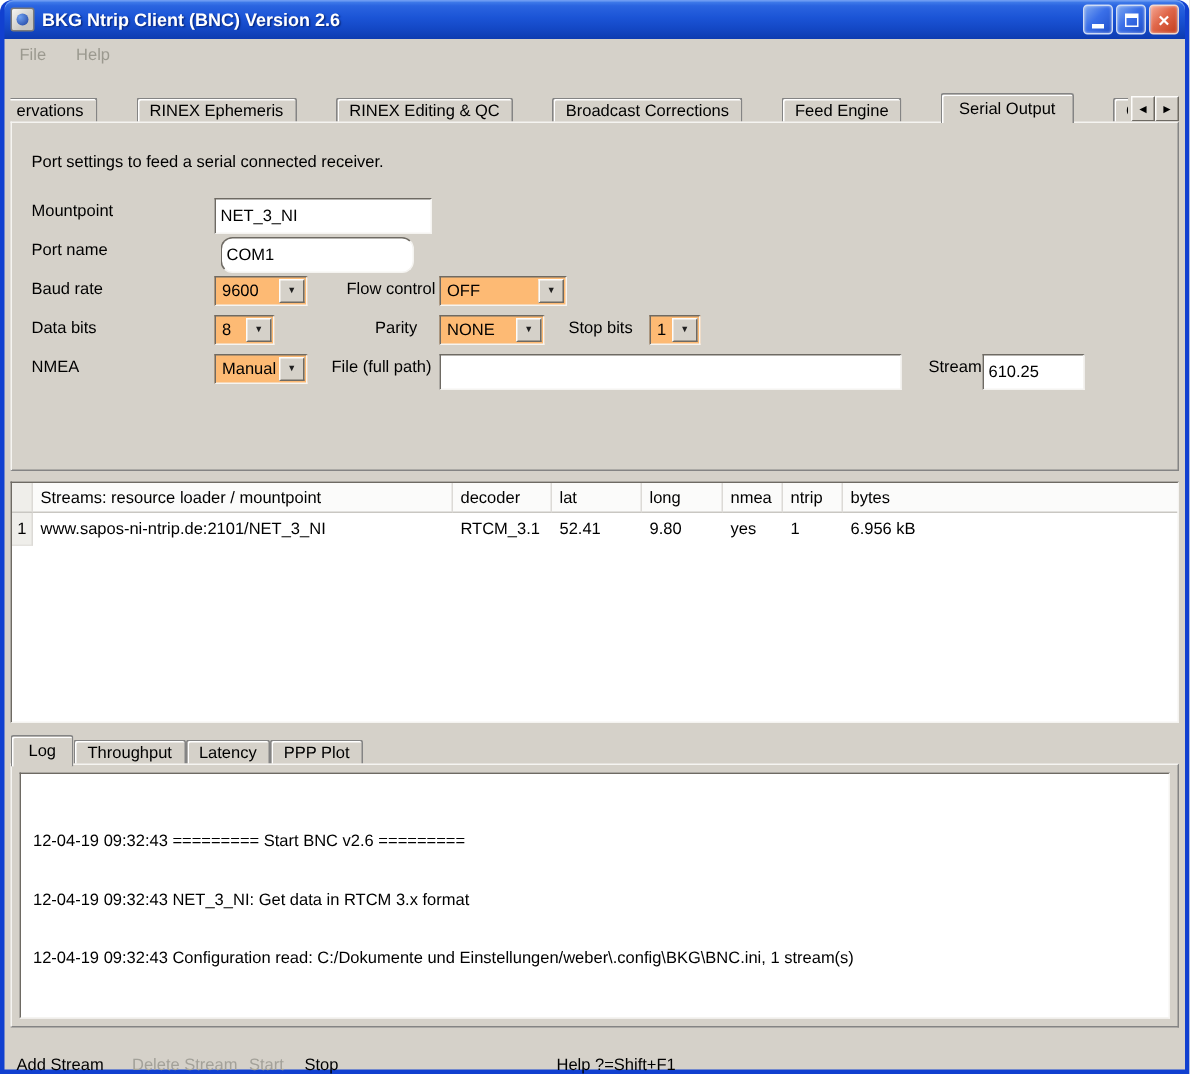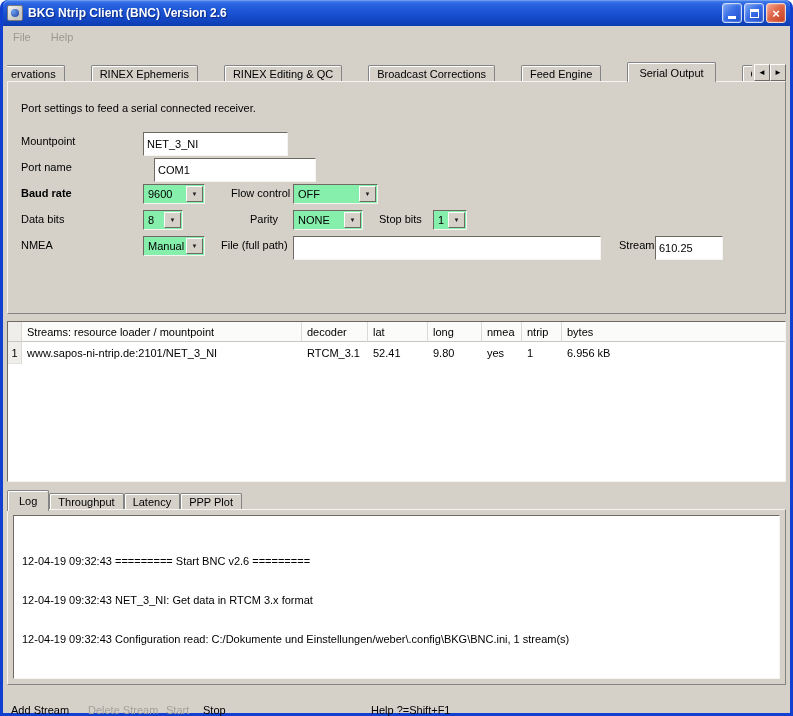--- a/index.html
+++ b/index.html
@@ -70,21 +70,21 @@
   }
   .serial-pane { left: 4px; right: 4px; top: 55px; height: 233px; }
   .desc { position: absolute; left: 13px; top: 20px; }
   .frow { position: absolute; left: 0; right: 0; height: 20px; }
   .frow .lbl { position: absolute; top: 3px; }
   .tinput {
     position: absolute; height: 20px; background: #fff; font: 11px "Liberation Sans", sans-serif;
     border: 1px solid; border-color: #6e6a63 #f5f4f1 #f5f4f1 #6e6a63; padding: 11px 3px;
   }
   .combo {
-    position: absolute; height: 20px; background: #86efac;
+    position: absolute; height: 20px; background: #fdba74;
     border: 1px solid; border-color: #6e6a63 #f5f4f1 #f5f4f1 #6e6a63; text-align: center;
   }
   .combo .ctext { position: absolute; left: 4px; top: 3px; white-space: nowrap; }
   .combo .cbtn {
     position: absolute; top: 1px; right: 1px; bottom: 1px; width: 17px;
     background: #d5d1c9; border: 1px solid; border-color: #fdfcfa #6e6a63 #6e6a63 #fdfcfa;
     display: flex; align-items: center; justify-content: center; font-size: 6px; color: #202020;
   }
   
   .streams {
@@ -161,25 +161,25 @@
     <div class="pane serial-pane">
       <div class="desc">Port settings to feed a serial connected receiver.</div>
 
       <div class="frow" style="top:50px;">
         <span class="lbl" style="left:13px;">Mountpoint</span>
         <input class="tinput" style="left: 135px; width: 145px;" value="NET_3_NI">
       </div>
 
       <div class="frow" style="top:76px;">
         <span class="lbl" style="left:13px;">Port name</span>
-        <input class="tinput" style="left: 146px; width: 162px;" value="COM1">
+        <input class="tinput" style="left: 139px; width: 129px; border-radius: 8px;" value="COM1">
       </div>
 
       <div class="frow" style="top:102px;">
-        <span class="lbl" style="left:13px;font-weight:bold;">Baud rate</span>
+        <span class="lbl" style="left:13px;">Baud rate</span>
         <div class="combo" style="left:135px; width:62px;">
           <span class="ctext">9600</span>
           <span class="cbtn">
               <span>▼</span>
             </span>
         </div>
         <span class="lbl" style="left:223px;">Flow control</span>
         <div class="combo" style="left:285px; width:85px;">
           <span class="ctext">OFF</span>
           <span class="cbtn">

